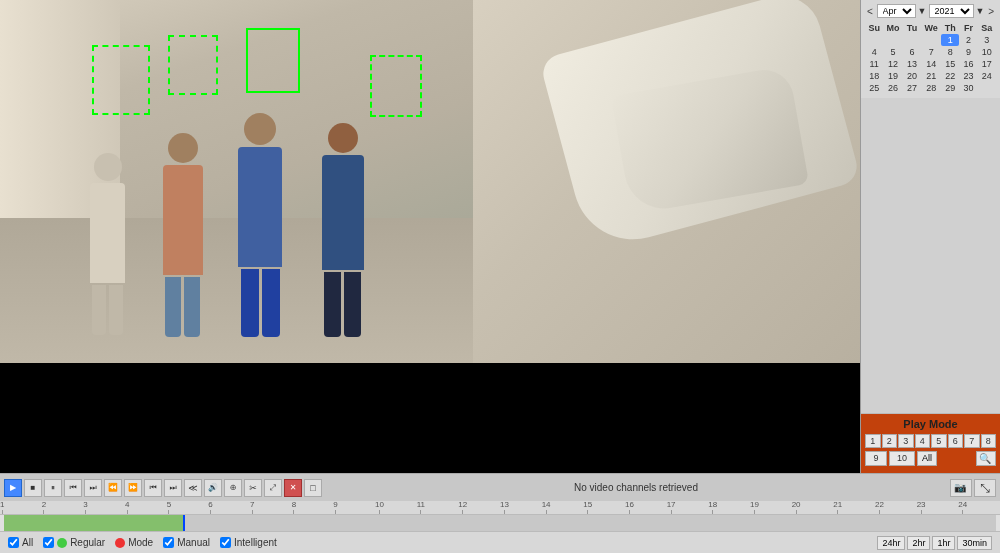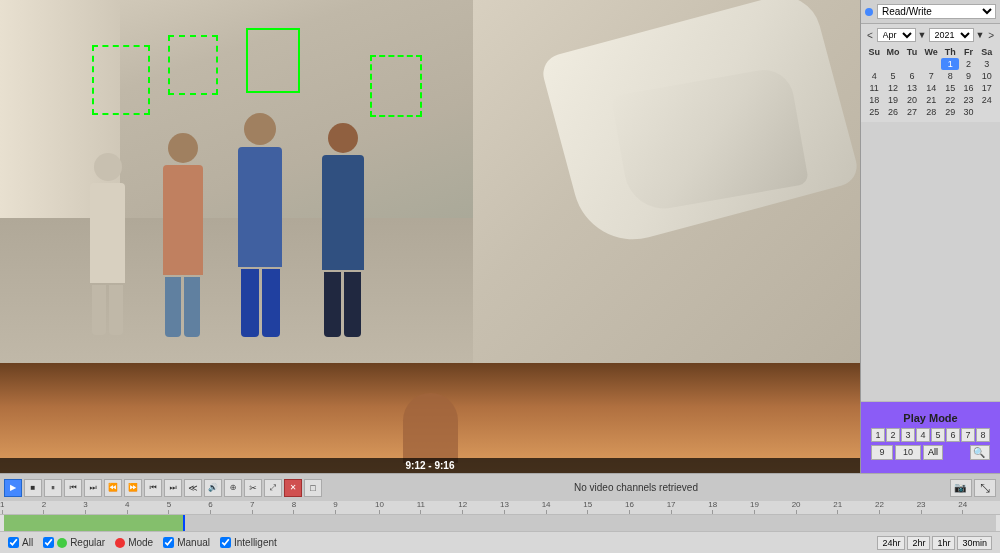--- a/index.html
+++ b/index.html
@@ -172,22 +172,22 @@
       color: white;
       border-radius: 2px;
     }
 
     .sidebar-spacer {
       flex: 1;
       background: #d0d0d0;
     }
 
     .play-mode-section {
-      padding: 10px;
-      background: #8b5cf6;
+      padding: 4px;
+      background: #c2410c;
       border-top: 1px solid #bbb;
     }
 
     .play-mode-title {
       font-size: 11px;
       font-weight: bold;
       color: #222;
       margin-bottom: 4px;
       text-align: center;
     }
@@ -458,38 +458,25 @@
         </div>
 
         <div class="face-box" style="left:92px;top:45px;width:58px;height:70px;"></div>
         <div class="face-box" style="left:168px;top:35px;width:50px;height:60px;"></div>
         <div class="face-box solid" style="left:246px;top:28px;width:54px;height:65px;"></div>
         <div class="face-box" style="left:370px;top:55px;width:52px;height:62px;"></div>
       </div>
     </div>
 
     <div class="thumbnails-strip">
-      <div class="thumbnail">
-        <div class="thumb-bg thumb2" style="display:flex;align-items:center;justify-content:center;">
-          <div style="width:55px;height:70px;background:rgba(160,100,60,0.8);border-radius:28px 28px 0 0;margin-top:20px;"></div>
-        </div>
-        <div class="thumb-label">9:12 - 9:16</div>
-      </div>
     </div>
   </div>
 
   <div class="right-sidebar">
 
-    <div class="rw-select">
-      <div class="rw-dot"></div>
-      <select>
-        <option>Read/Write</option>
-        <option>Read Only</option>
-      </select>
-    </div>
 
     <div class="calendar">
       <div class="cal-header">
         <span class="cal-nav">&lt;</span>
         <div class="cal-month-year">
           <select class="cal-select">
             <option>Apr</option>
           </select>
           <span style="font-size:9px;color:#333;">▼</span>
           <select class="cal-select">

